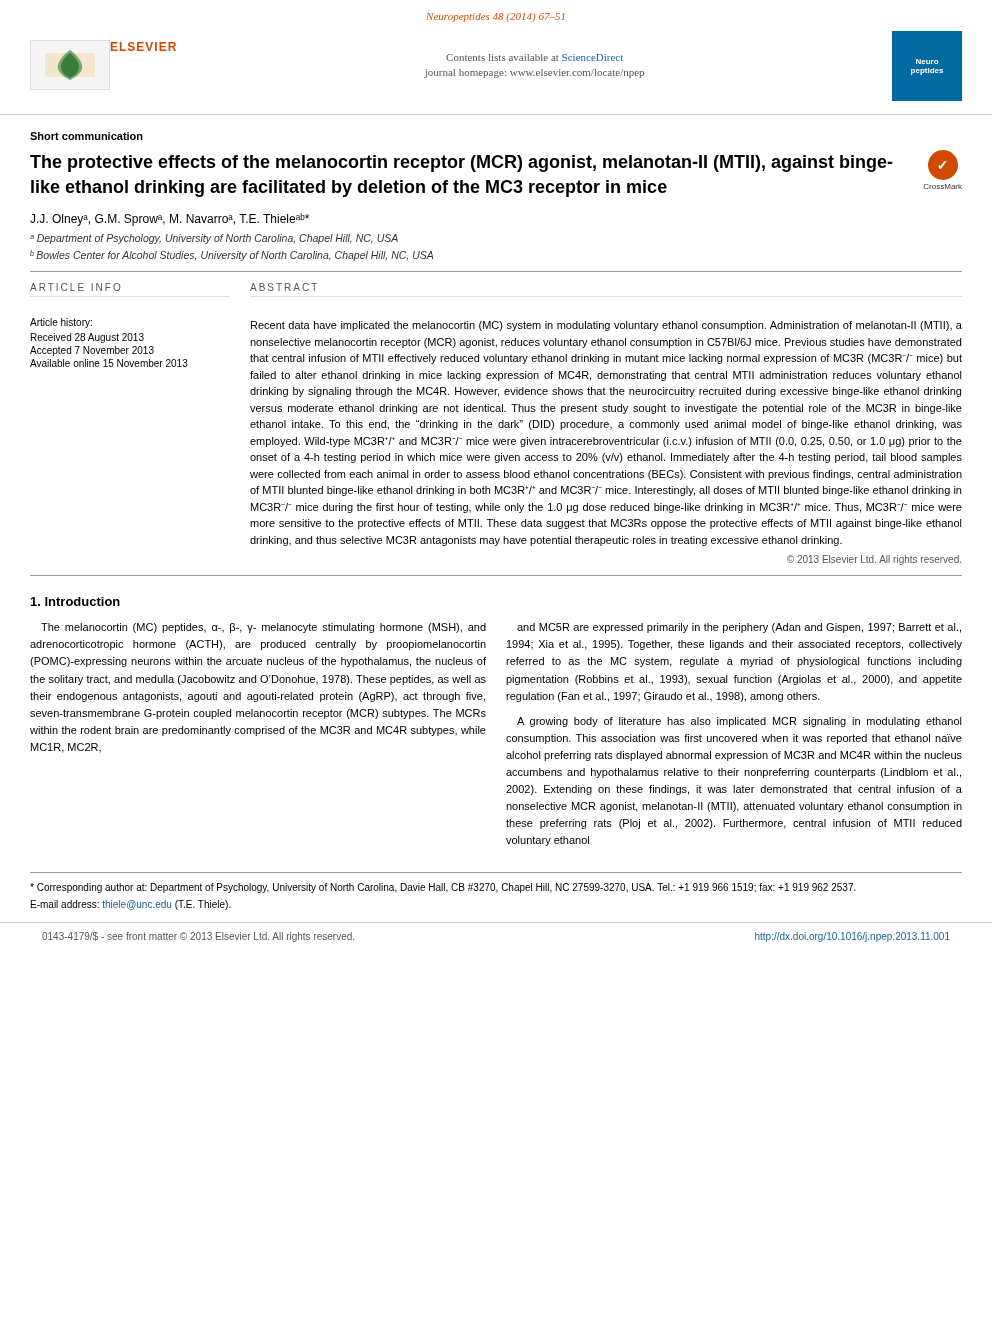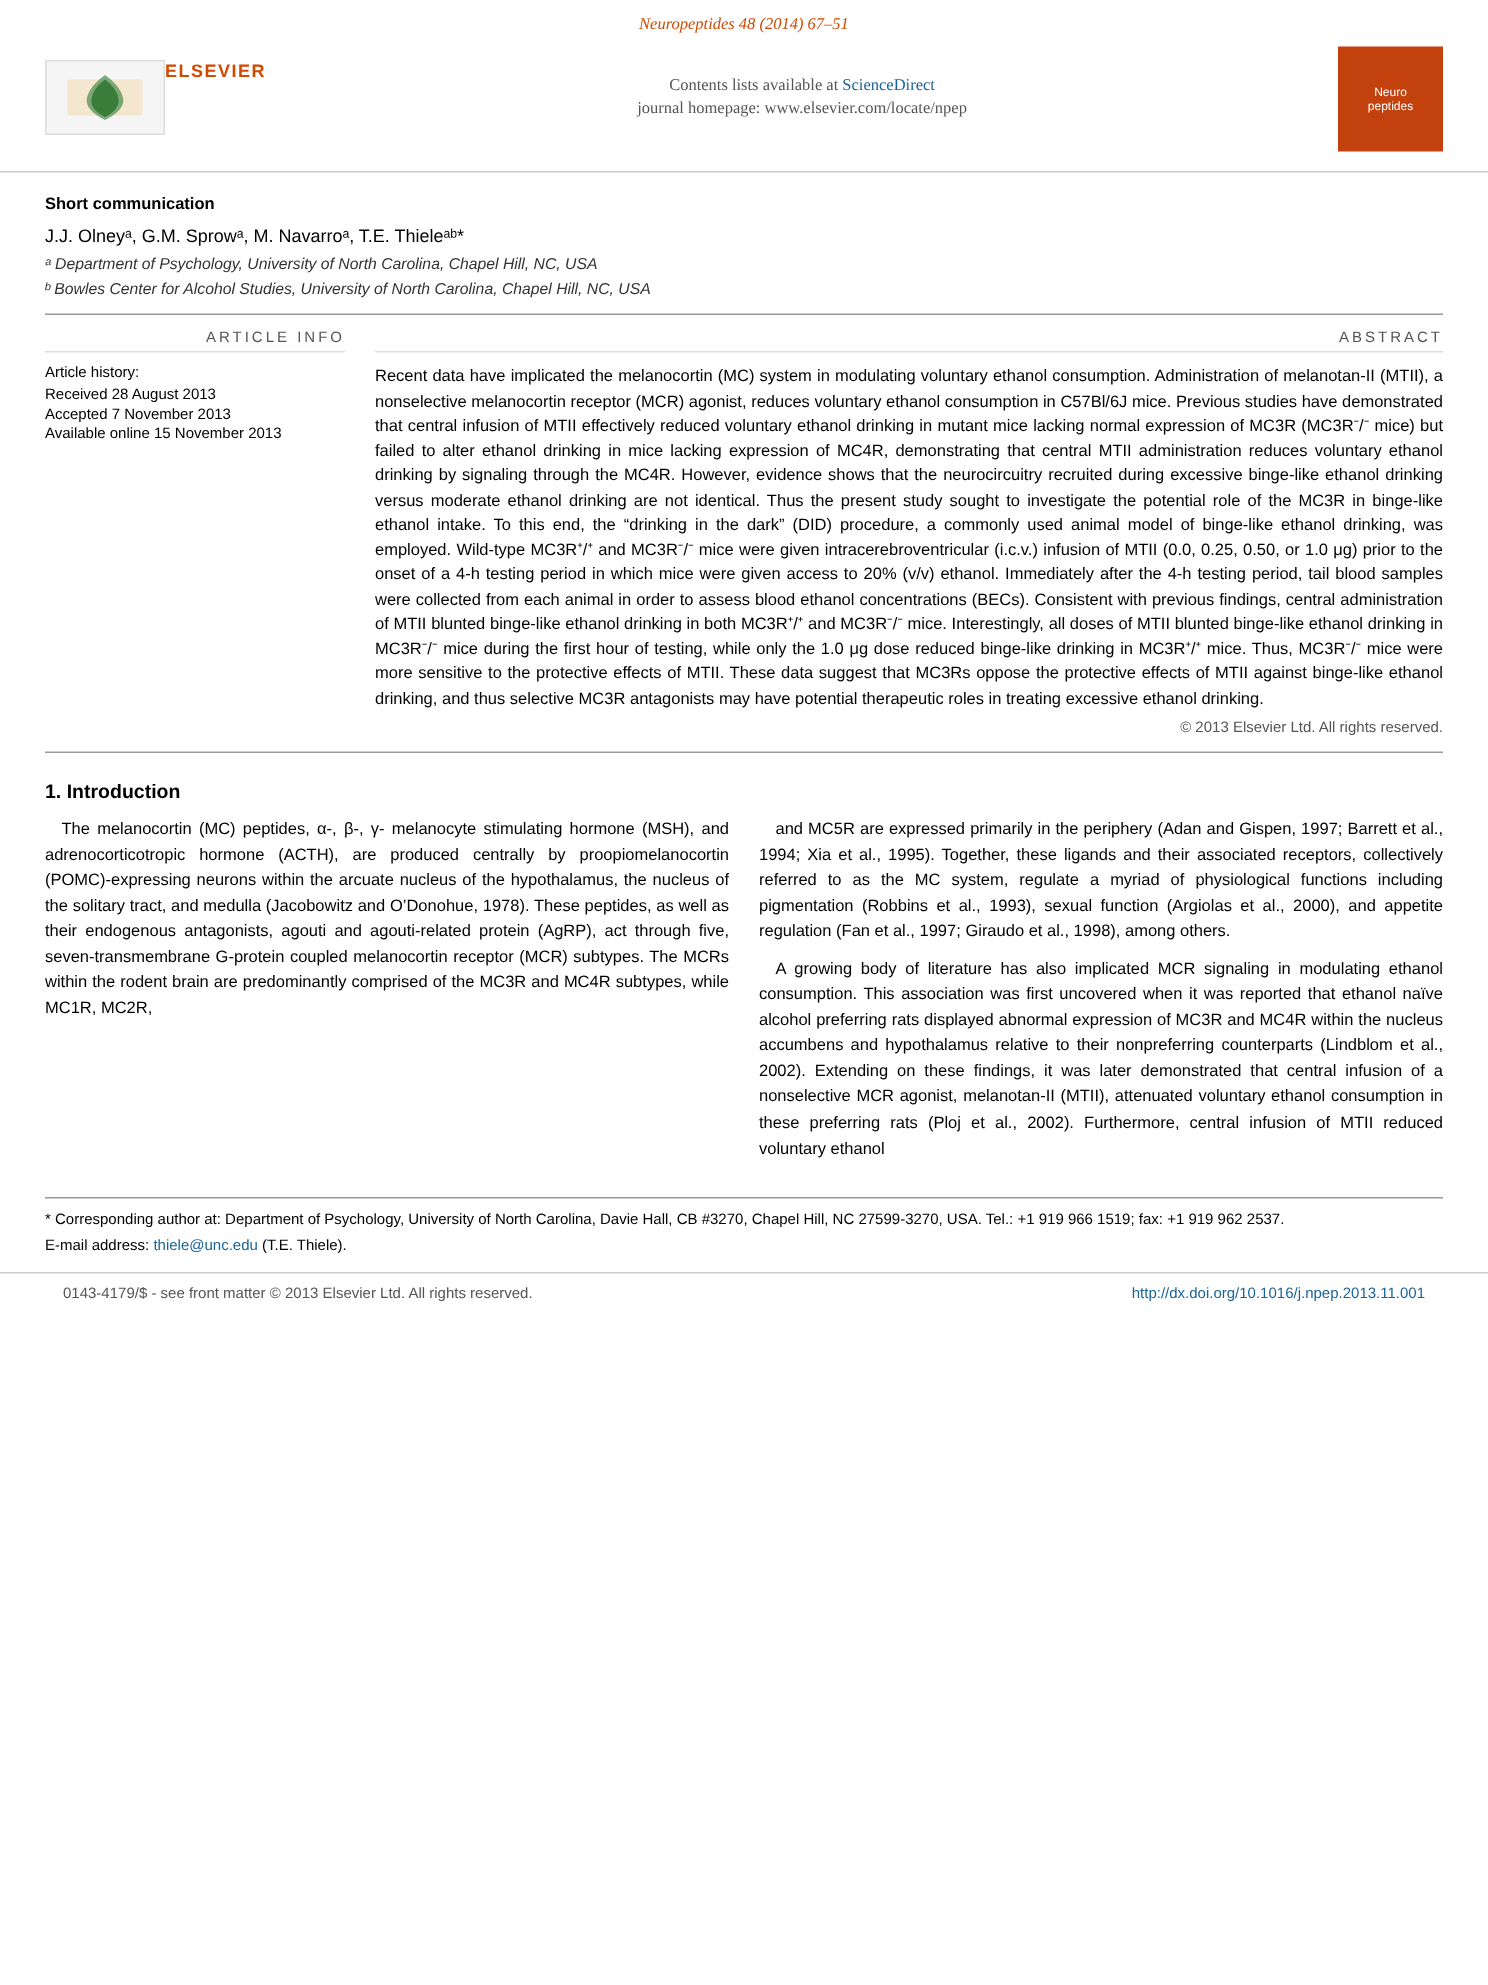--- a/index.html
+++ b/index.html
@@ -74,24 +74,25 @@
     .elsevier-text {
       color: #d04a02;
       font-size: 12px;
       font-weight: bold;
       font-family: Arial, sans-serif;
       letter-spacing: 1px;
     }
     .neuropeptides-badge {
       width: 70px;
       height: 70px;
-      background: #c2410c;
+      background: #0369a1;
       display: flex;
       align-items: center;
       justify-content: center;
+      font-weight: bold;
     }
     .neuropeptides-badge span {
       color: #fff;
       font-size: 8px;
       text-align: center;
       font-family: Arial, sans-serif;
     }
     .journal-center-info {
       text-align: center;
       flex: 1;
@@ -142,24 +143,23 @@
     }
     .right-col {
       flex: 1;
     }
     .section-header {
       font-family: Arial, sans-serif;
       font-size: 10px;
       letter-spacing: 2px;
       text-transform: uppercase;
       color: #555;
-      margin-bottom: 8px;
+      margin-bottom: 20px;
       border-bottom: 1px solid #ddd;
       padding-bottom: 3px;
-      text-align: right;
     }
     .article-info-label {
       font-size: 10px;
       font-family: Arial, sans-serif;
       margin-bottom: 4px;
     }
     .article-info-row {
       font-size: 10px;
       font-family: Arial, sans-serif;
       margin-bottom: 2px;
@@ -309,20 +309,27 @@
       <div class="neuropeptides-badge">
         <span>Neuro<br>peptides</span>
       </div>
     </div>
   </div>
 
   <div class="content-area">
 
     <div class="short-communication">Short communication</div>
 
+    <div style="display:flex; align-items:flex-start;">
+      <div class="article-title" style="flex:1;">The protective effects of the melanocortin receptor (MCR) agonist, melanotan-II (MTII), against binge-like ethanol drinking are facilitated by deletion of the MC3 receptor in mice</div>
+      <div class="crossmark">
+        <div class="crossmark-circle">✓</div>
+        <div class="crossmark-label">CrossMark</div>
+      </div>
+    </div>
 
     <div class="authors">J.J. Olneyᵃ, G.M. Sprowᵃ, M. Navarroᵃ, T.E. Thieleᵃᵇ*</div>
     <div class="affiliations">ᵃ Department of Psychology, University of North Carolina, Chapel Hill, NC, USA</div>
     <div class="affiliations">ᵇ Bowles Center for Alcohol Studies, University of North Carolina, Chapel Hill, NC, USA</div>
 
     <hr class="divider">
 
     <div class="two-col">
       <div class="left-col">
         <div class="section-header">ARTICLE INFO</div>

